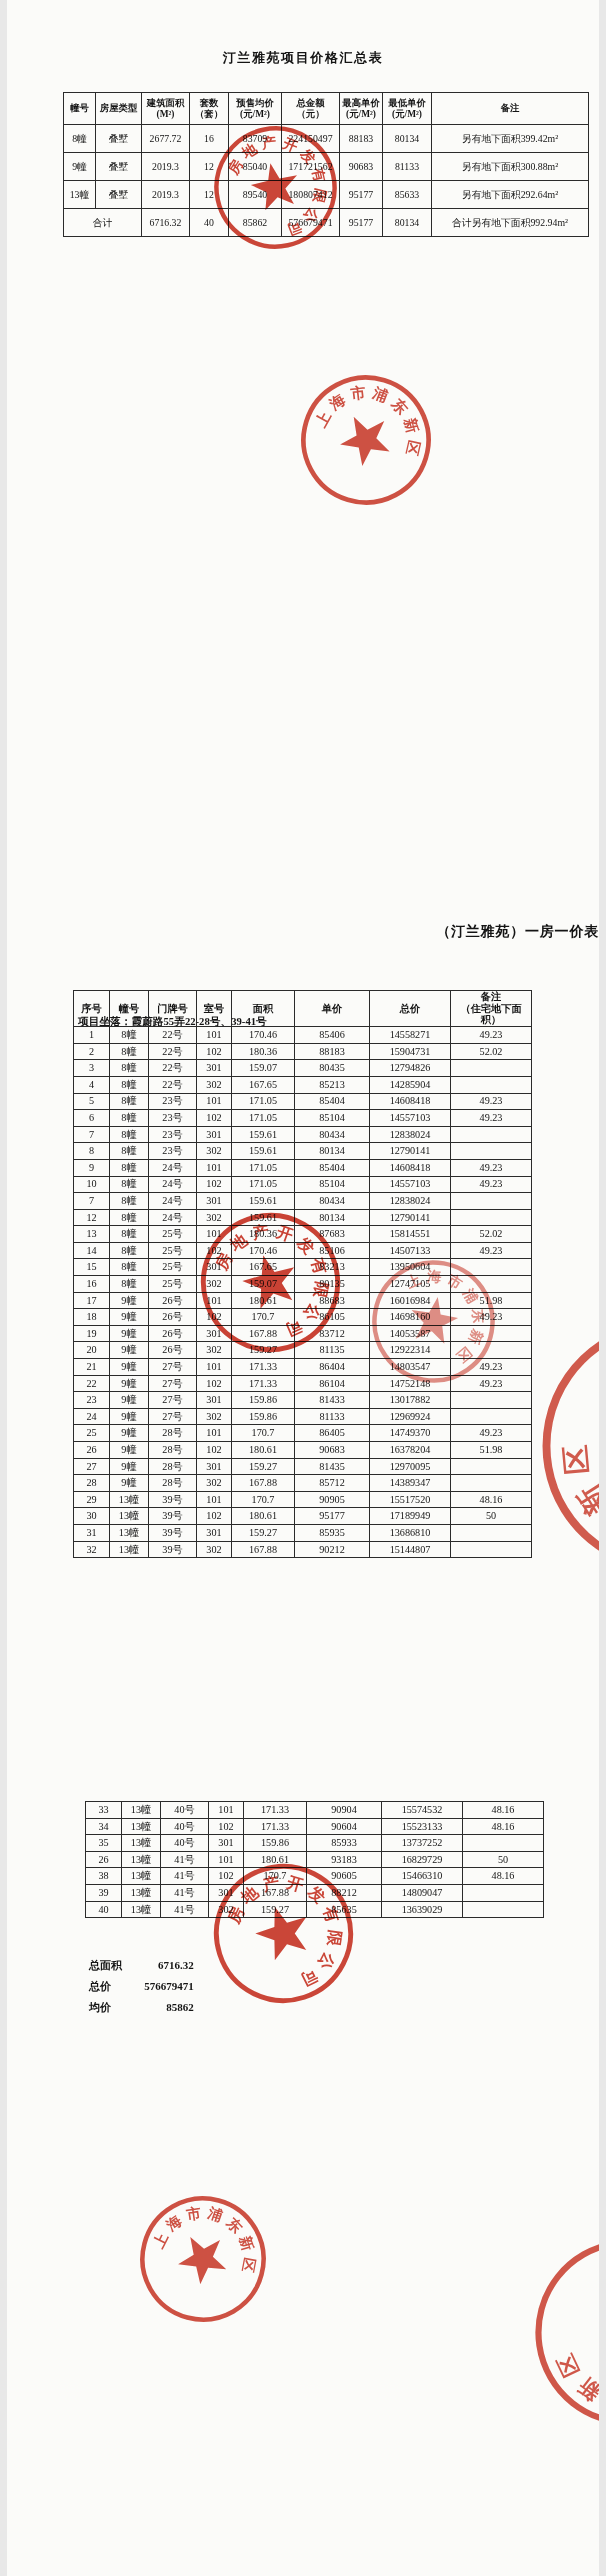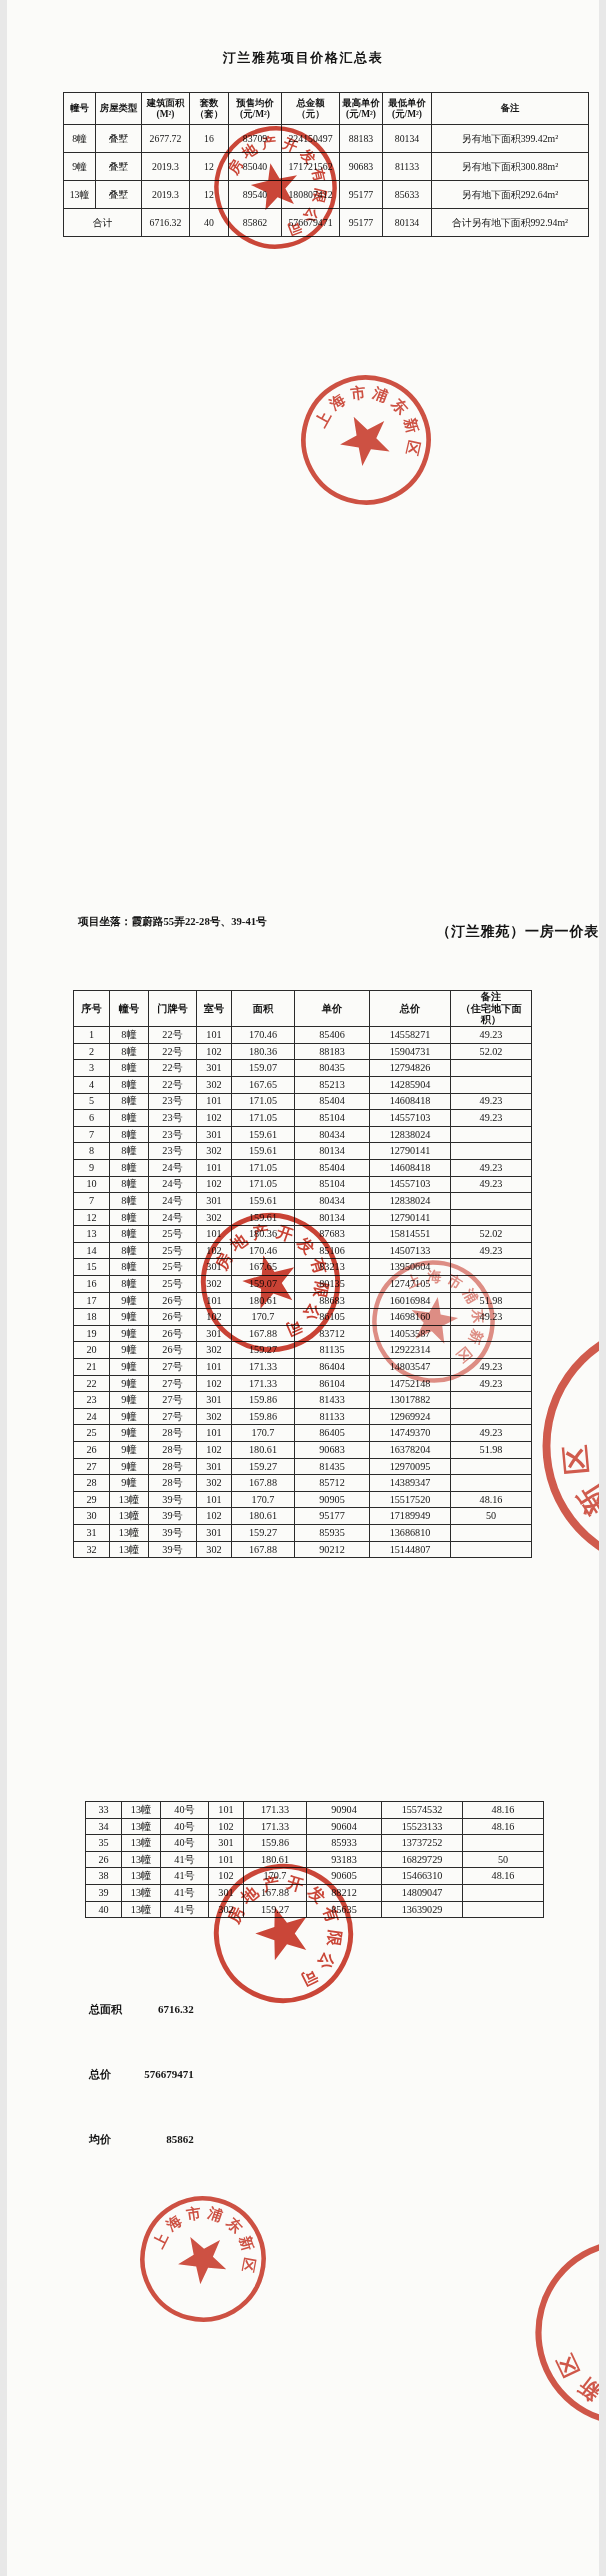--- a/index.html
+++ b/index.html
@@ -4,35 +4,35 @@
 <style>
   html,body{margin:0;padding:0;background:#e8e8e8;}
   .page{
     position:relative;width:592px;height:2576px;margin:0 auto;
     background:#fbfbf9;overflow:hidden;color:#141414;
     font-family:"Liberation Serif","DejaVu Serif",serif;
   }
   .doc-title{position:absolute;left:0;width:100%;text-align:center;font-weight:bold;}
   .title1{top:49px;font-size:13px;letter-spacing:1.6px;}
   .title2{top:923px;font-size:14px;letter-spacing:0.8px;text-align:right;}
-  .location{position:absolute;left:71px;top:915px;font-size:10.7px;font-weight:bold;}
+  .location{position:absolute;left:71px;top:1015px;font-size:10.7px;font-weight:bold;}
   table{border-collapse:collapse;table-layout:fixed;position:absolute;background:transparent;}
   th,td{border:1.6px solid #2b2b2b;text-align:center;vertical-align:middle;padding:0;
         white-space:pre-line;overflow:hidden;line-height:1.15;}
   th{font-weight:bold;}
   .t1{left:56px;top:92px;width:526px;font-size:9.8px;}
   .t1 th{height:31px;font-size:9.4px;}
   .t1 td{height:27px;font-size:9.8px;}
   .t2,.t3{width:459px;font-size:10.2px;}
   .t2{left:66px;top:990px;}
   .t2 th{height:33px;font-size:10.2px;}
   .t2 td,.t3 td{height:15.6px;}
   .t3{left:78px;top:1801px;border-radius:12px;}
   .totals{position:absolute;left:82px;top:1955px;font-size:11px;font-weight:bold;line-height:21px;}
-  .totals .lbl{display:inline-block;width:51px;margin-top:44px;}
+  .totals .lbl{display:inline-block;width:51px;}
   .totals .val{display:inline-block;width:51px;text-align:right;}
   .stamp{position:absolute;mix-blend-mode:multiply;pointer-events:none;}
   .stamp svg{display:block;}
 </style>
 </head>
 <body>
 
 <div class="page">
 
   <div class="doc-title title1">汀兰雅苑项目价格汇总表</div>

